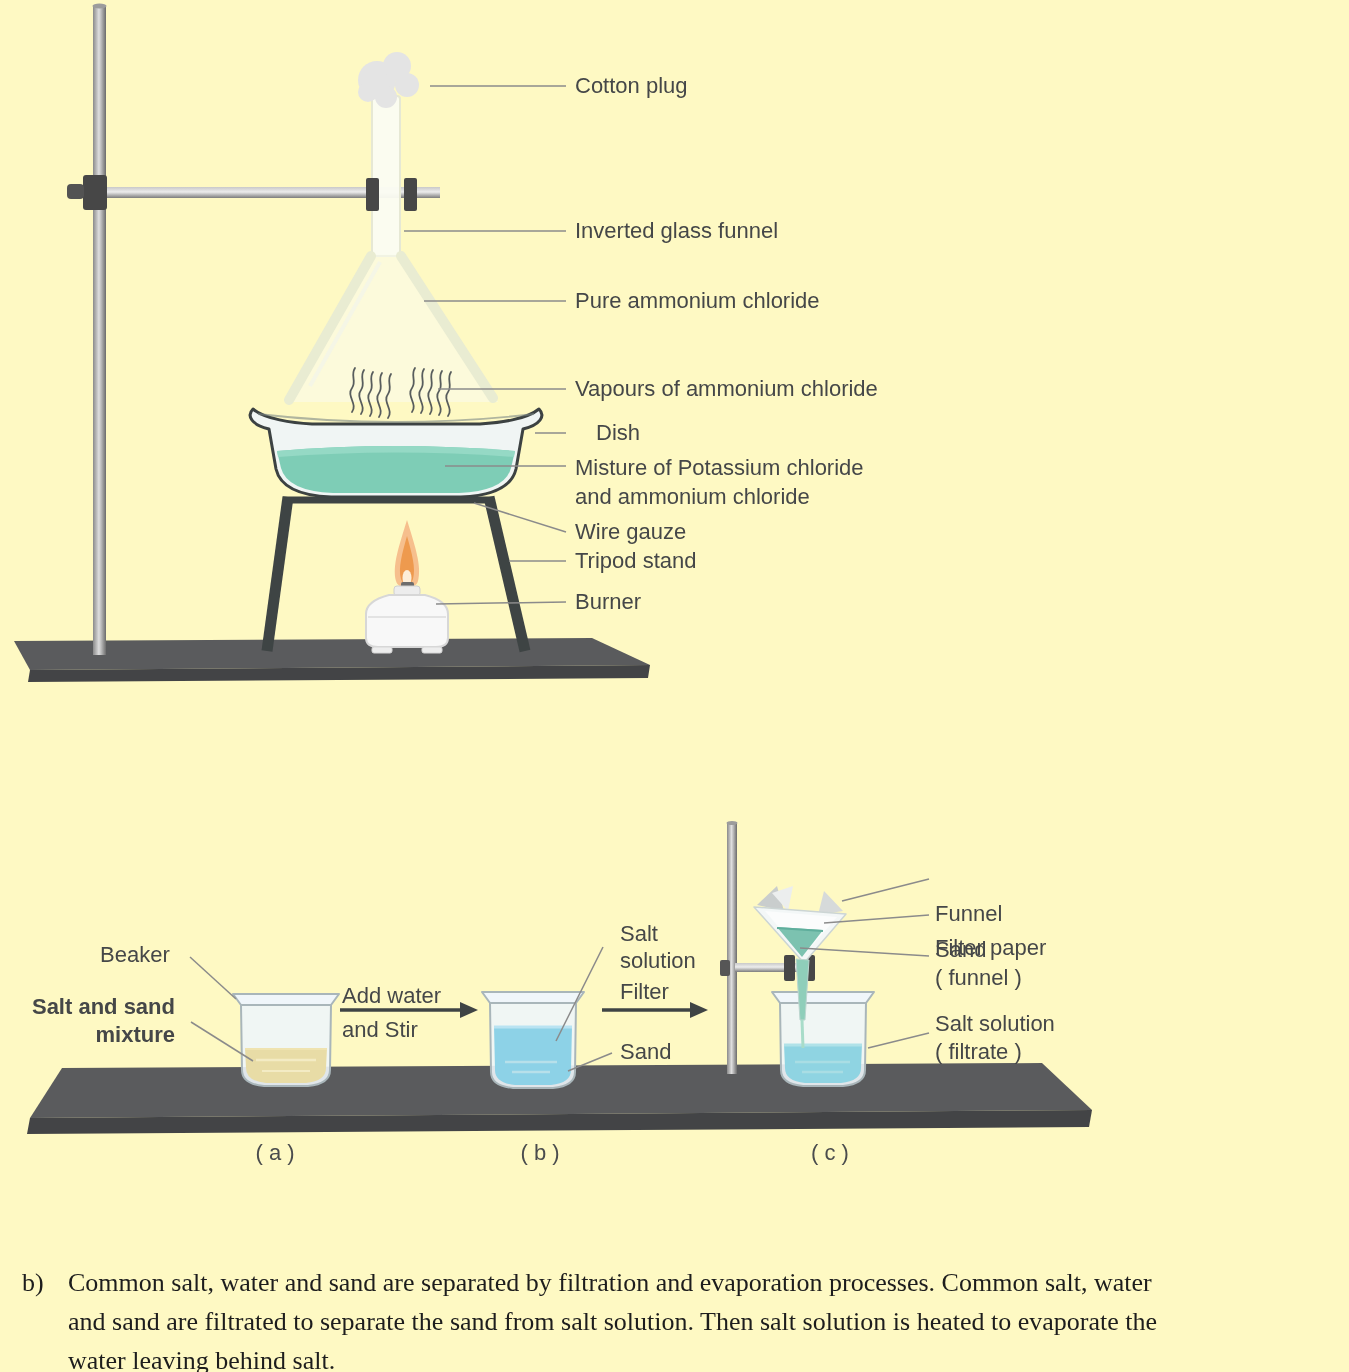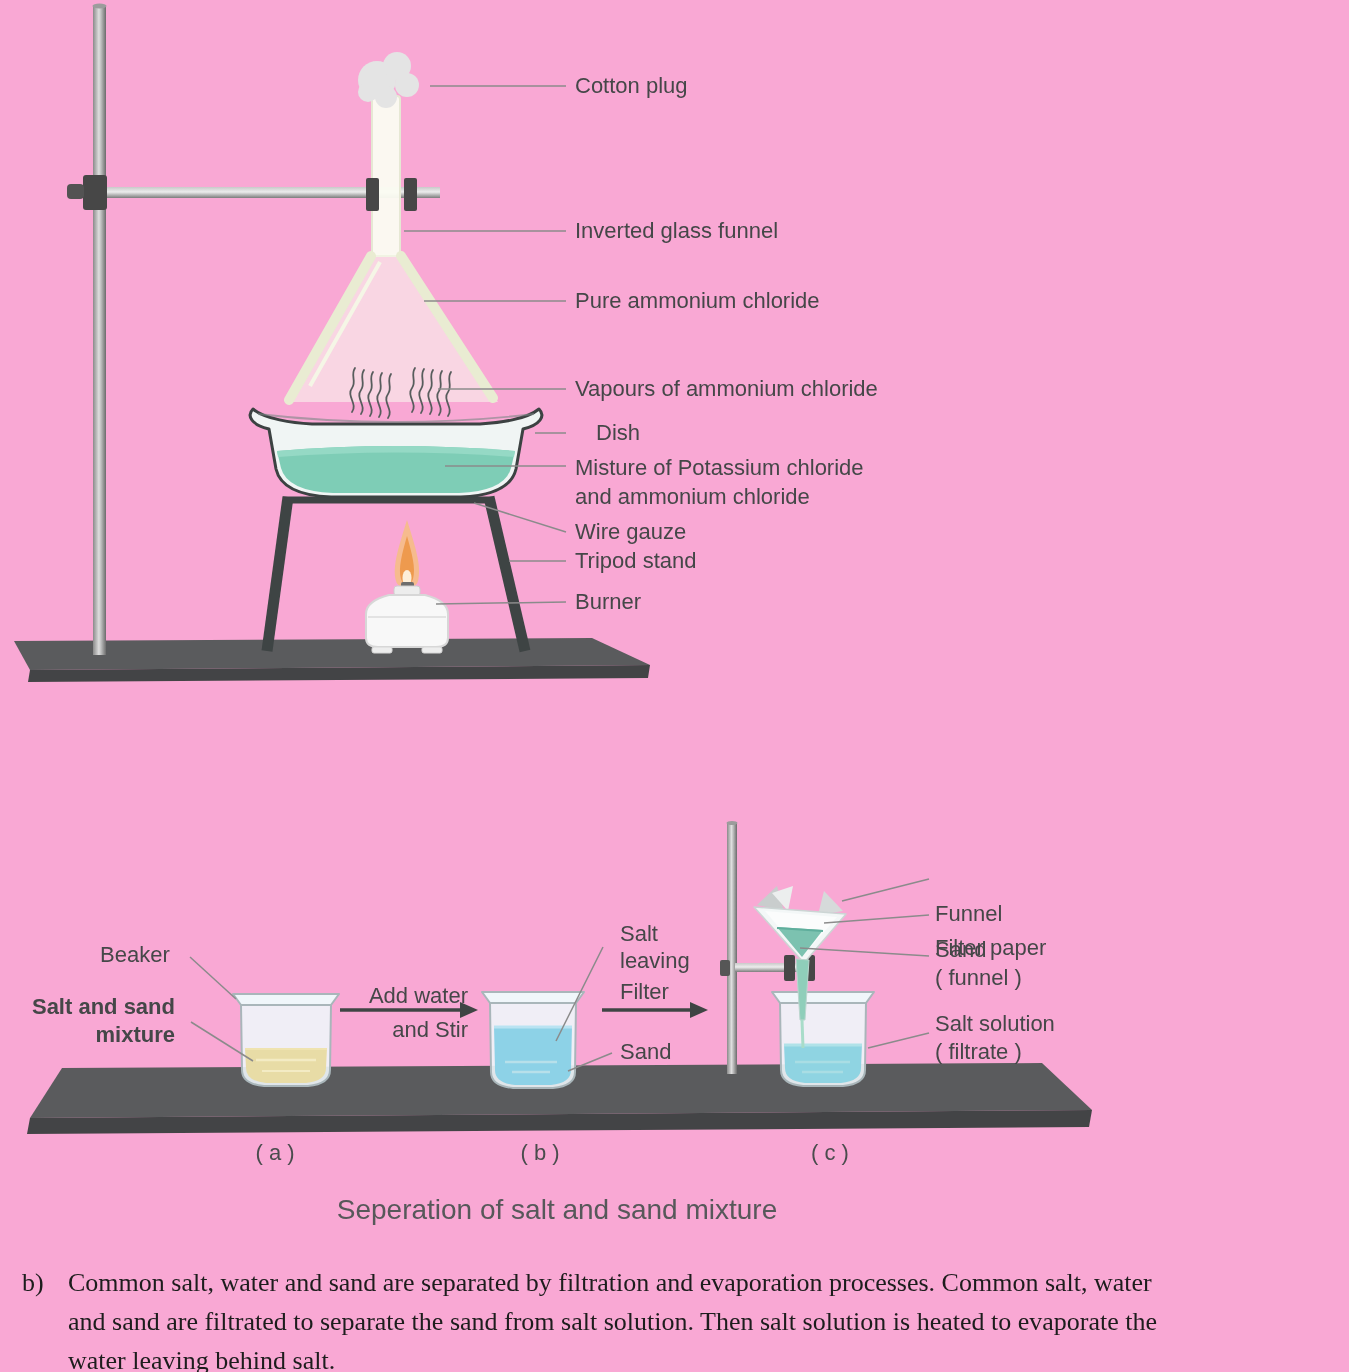--- a/index.html
+++ b/index.html
@@ -1,21 +1,21 @@
 <!DOCTYPE html>
 <html><head>
 <meta charset="utf-8">
 <style>
   html,body{margin:0;padding:0;background:#ffffff;}
-  #canvas{position:relative;width:1349px;height:1372px;background:#f9a8d4;overflow:hidden;
+  #canvas{position:relative;width:1349px;height:1372px;background:#fef9c3;overflow:hidden;
           font-family:"Liberation Sans",sans-serif;}
   svg.scene{position:absolute;left:0;top:0;}
   .lbl{position:absolute;font-size:22px;color:#454748;white-space:nowrap;line-height:28px;}
   .lbl-right{text-align:right;font-weight:bold;}
-  .lbl-center{text-align:right;white-space:normal;}
+  .lbl-center{text-align:left;white-space:normal;}
   .panel-lbl{position:absolute;font-size:22px;color:#4a4c4d;width:70px;text-align:center;}
   .caption{position:absolute;left:247px;top:1194px;width:620px;text-align:center;
            font-size:28px;color:#57585a;}
   .body-text{position:absolute;font-family:"Liberation Serif",serif;font-size:26px;
              color:#1d1d1d;white-space:nowrap;}
   .vap{stroke:#585d5d;stroke-width:1.8;fill:none;stroke-linecap:round;}
   .leader{stroke:#8b8b8b;stroke-width:1.5;}
   .arrowline{stroke:#3f4444;stroke-width:3.5;}
 </style>
 </head>
@@ -210,39 +210,38 @@
 
 <div class="lbl" style="left:100px;top:941px">Beaker</div>
 <div class="lbl lbl-right" style="left:20px;top:993px;width:155px">
   <div>Salt and sand</div>
   <div>mixture</div>
 </div>
 <div class="lbl lbl-center" style="left:342px;top:982px;width:126px">Add water</div>
 <div class="lbl lbl-center" style="left:342px;top:1016px;width:126px">and Stir</div>
 <div class="lbl" style="left:620px;top:920px;line-height:27px">
   <div>Salt</div>
-  <div>leaving</div>
+  <div>solution</div>
 </div>
 <div class="lbl" style="left:620px;top:978px">Filter</div>
 <div class="lbl" style="left:620px;top:1038px">Sand</div>
 <div class="lbl" style="left:935px;top:900px">Funnel</div>
 <div class="lbl" style="left:935px;top:934px">Filter paper</div>
 <div class="lbl" style="left:935px;top:936px;line-height:28px">
   <div>Sand</div>
   <div>( funnel )</div>
 </div>
 <div class="lbl" style="left:935px;top:1010px;line-height:28px">
   <div>Salt solution</div>
   <div>( filtrate )</div>
 </div>
 
 <div class="panel-lbl" style="left:240px;top:1140px">( a )</div>
 <div class="panel-lbl" style="left:505px;top:1140px">( b )</div>
 <div class="panel-lbl" style="left:795px;top:1140px">( c )</div>
 
-<div class="caption">Seperation of salt and sand mixture</div>
 
 <div class="body-text" style="left:22px;top:1268px">b)</div>
 <div class="body-text" style="left:68px;top:1307px">and sand are filtrated to separate the sand from salt solution. Then salt solution is heated to evaporate the</div>
 <div class="body-text" style="left:68px;top:1268px">Common salt, water and sand are separated by filtration and evaporation processes. Common salt, water</div>
 <div class="body-text" style="left:68px;top:1346px">water leaving behind salt.</div>
 
 </div>
 
 </body></html>

